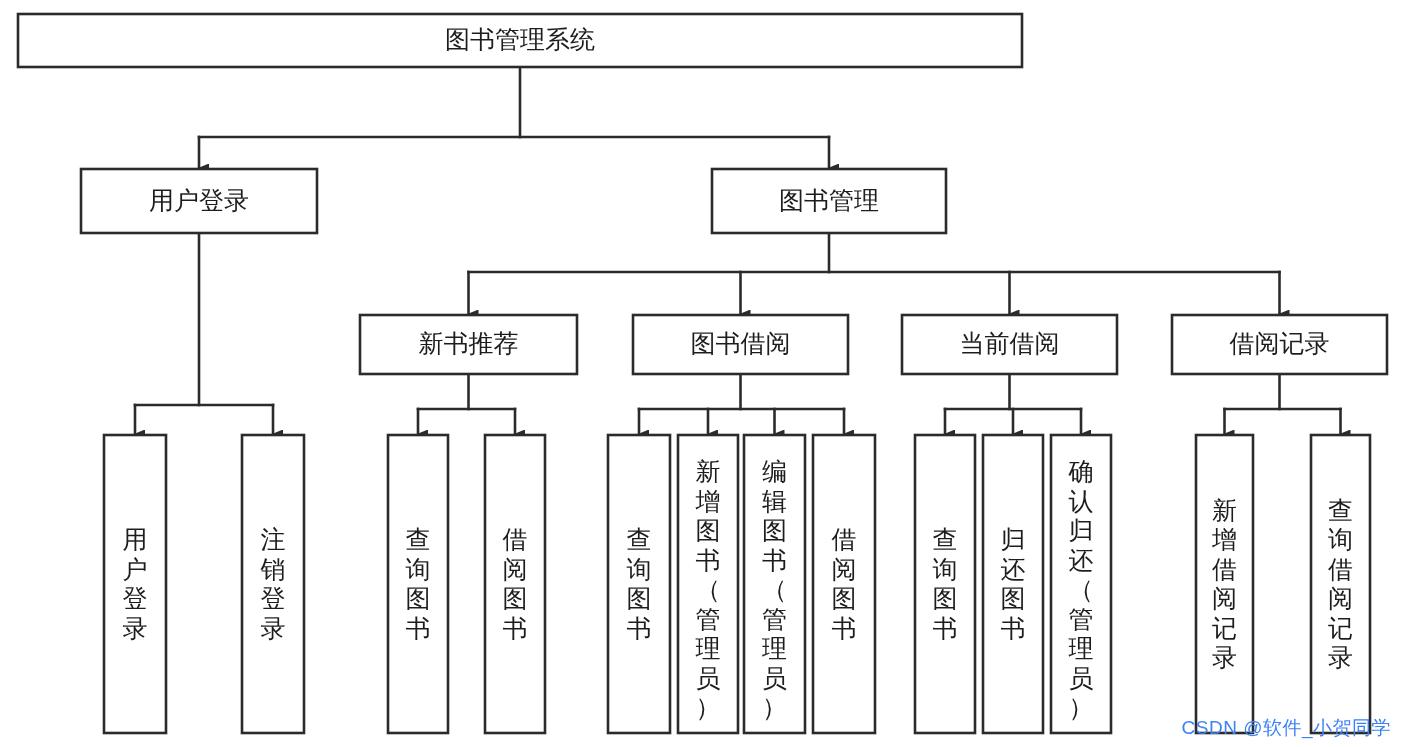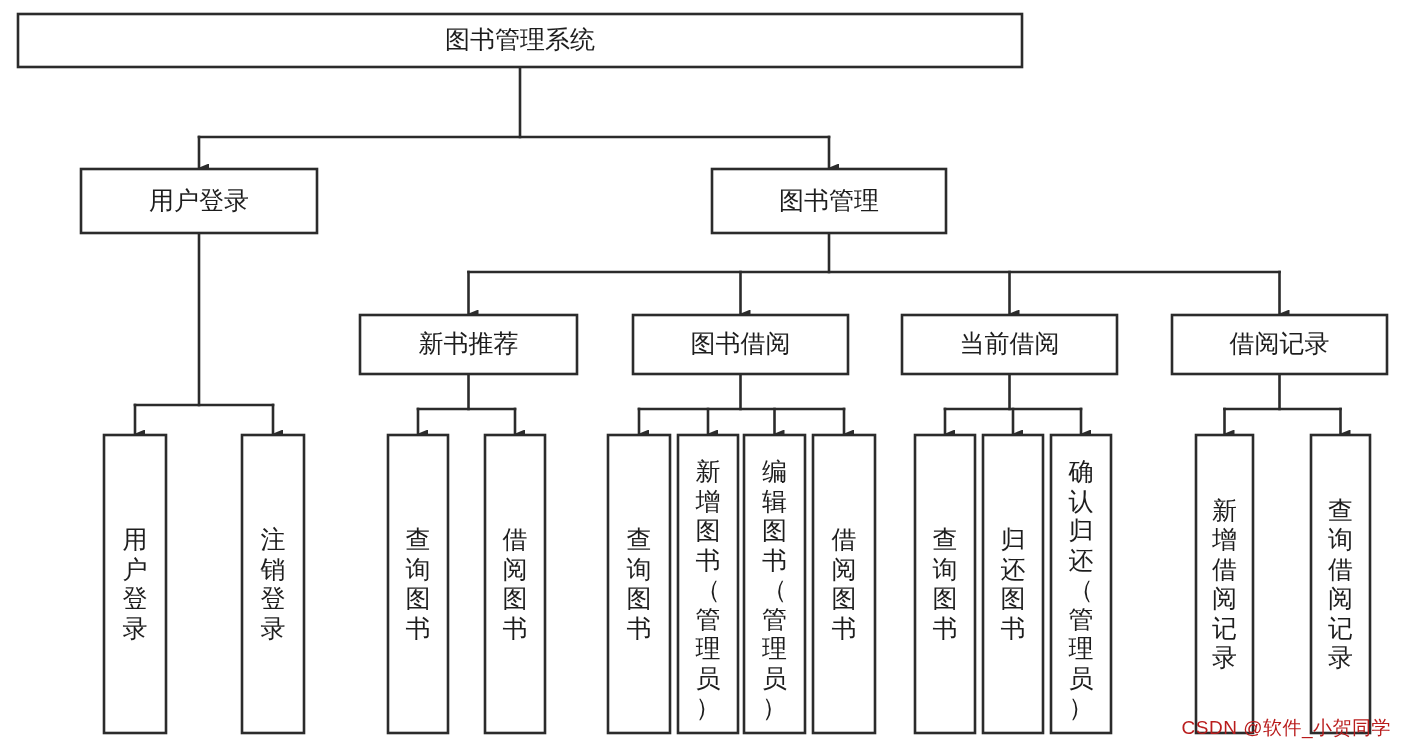--- a/index.html
+++ b/index.html
@@ -49,21 +49,21 @@
     font-family: "Liberation Sans", "DejaVu Sans", sans-serif;
     font-size: 25px;
     text-anchor: middle;
   }
   .watermark {
     position: absolute;
     right: 14px;
     bottom: 6px;
     font-family: "Liberation Sans", "DejaVu Sans", sans-serif;
     font-size: 19px;
-    color: #b91c1c;
+    color: #3b82f6;
     letter-spacing: 0.5px;
     white-space: nowrap;
     user-select: none;
   }
 </style>
 </head>
 <body>
 
 <div id="diagram-root">
 

